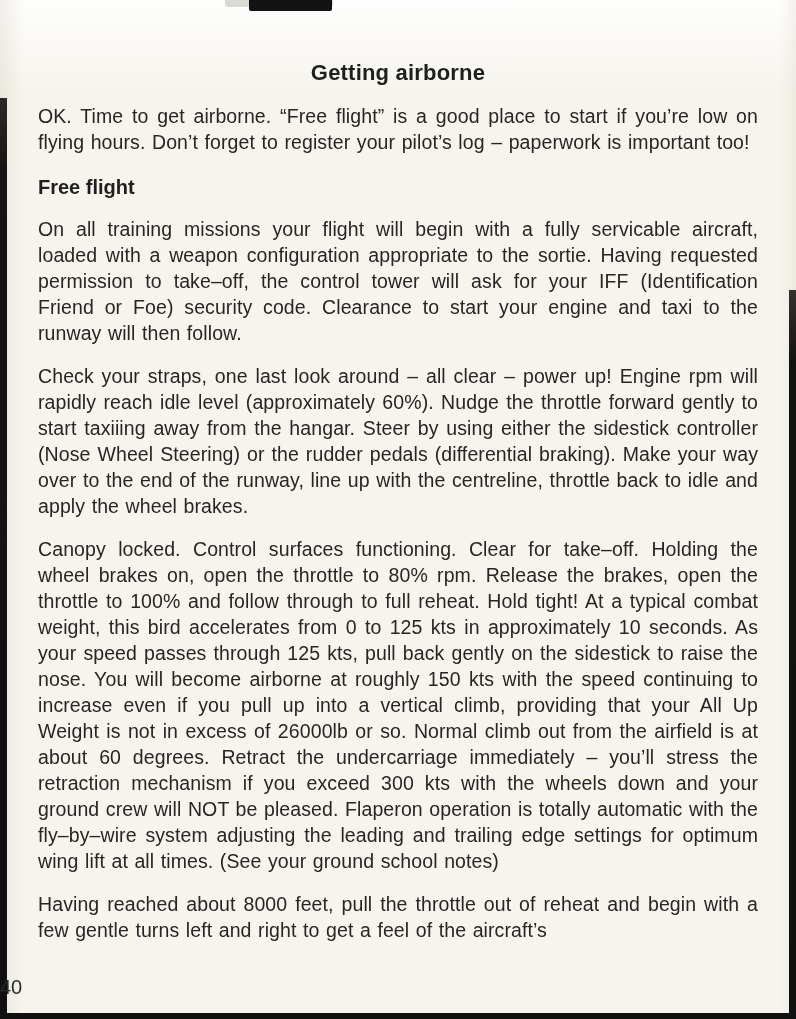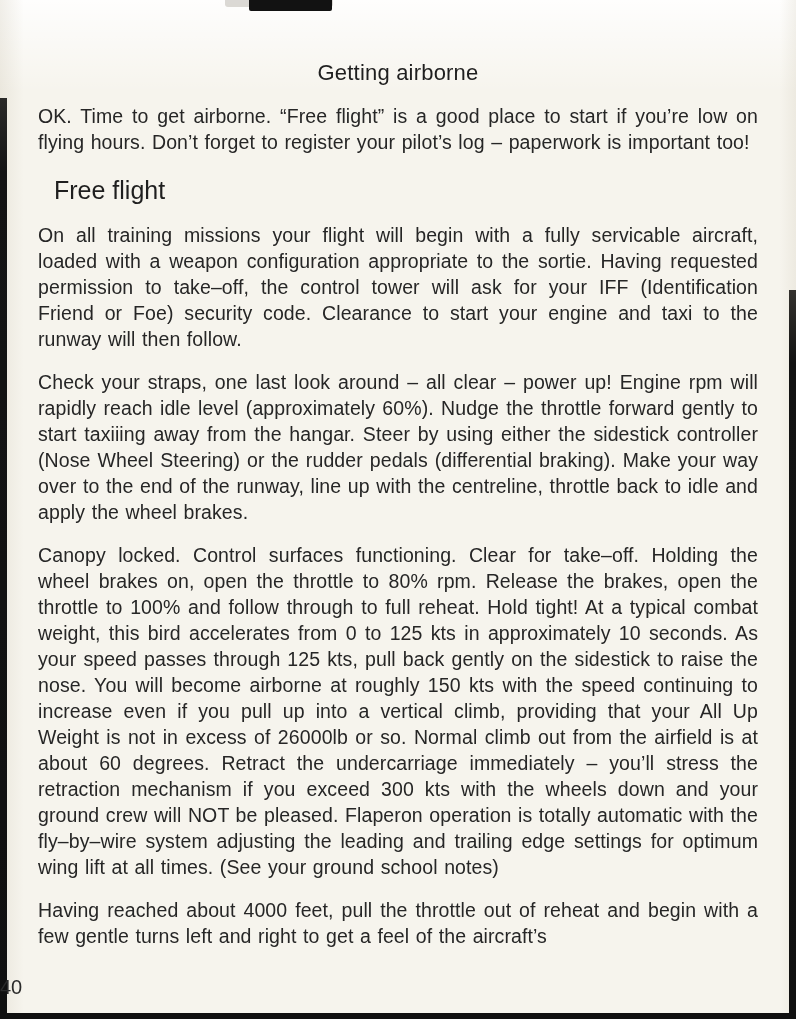--- a/index.html
+++ b/index.html
@@ -23,36 +23,36 @@
   .content {
     position: absolute;
     left: 38px;
     top: 0;
     width: 720px;
   }
   .doc-title {
     margin: 60px 0 0 0;
     text-align: center;
     font-size: 22px;
-    font-weight: normal;
+    font-weight: bold;
     letter-spacing: 0.2px;
     color: #1f1f1f;
   }
   .body-par {
     margin: 17px 0 0 0;
     font-size: 19.5px;
     line-height: 26px;
     text-align: justify;
     letter-spacing: 0.1px;
     word-spacing: 1px;
   }
   .section-heading {
-    margin: 21px 0 0 16px;
-    font-size: 25px;
-    font-weight: normal;
+    margin: 21px 0 0 0;
+    font-size: 20px;
+    font-weight: bold;
     color: #1f1f1f;
   }
   .page-number {
     position: absolute;
     left: 0;
     width: 100%;
     bottom: 20px;
     text-align: left;
     font-size: 20px;
     color: #2b2b2b;
@@ -119,18 +119,18 @@
     <p class="body-par">OK. Time to get airborne. “Free flight” is a good place to start if you’re low on flying hours. Don’t forget to register your pilot’s log – paperwork is important too!</p>
 
     <h2 class="section-heading">Free flight</h2>
 
     <p class="body-par">On all training missions your flight will begin with a fully servicable aircraft, loaded with a weapon configuration appropriate to the sortie. Having requested permission to take–off, the control tower will ask for your IFF (Identification Friend or Foe) security code. Clearance to start your engine and taxi to the runway will then follow.</p>
 
     <p class="body-par">Check your straps, one last look around – all clear – power up! Engine rpm will rapidly reach idle level (approximately 60%). Nudge the throttle forward gently to start taxiiing away from the hangar. Steer by using either the sidestick controller (Nose Wheel Steering) or the rudder pedals (differential braking). Make your way over to the end of the runway, line up with the centreline, throttle back to idle and apply the wheel brakes.</p>
 
     <p class="body-par">Canopy locked. Control surfaces functioning. Clear for take–off. Holding the wheel brakes on, open the throttle to 80% rpm. Release the brakes, open the throttle to 100% and follow through to full reheat. Hold tight! At a typical combat weight, this bird accelerates from 0 to 125 kts in approximately 10 seconds. As your speed passes through 125 kts, pull back gently on the sidestick to raise the nose. You will become airborne at roughly 150 kts with the speed continuing to increase even if you pull up into a vertical climb, providing that your All Up Weight is not in excess of 26000lb or so. Normal climb out from the airfield is at about 60 degrees. Retract the undercarriage immediately – you’ll stress the retraction mechanism if you exceed 300 kts with the wheels down and your ground crew will NOT be pleased. Flaperon operation is totally automatic with the fly–by–wire system adjusting the leading and trailing edge settings for optimum wing lift at all times. (See your ground school notes)</p>
 
-    <p class="body-par">Having reached about 4000 feet, pull the throttle out of reheat and begin with a few gentle turns left and right to get a feel of the aircraft’s</p>
+    <p class="body-par">Having reached about 8000 feet, pull the throttle out of reheat and begin with a few gentle turns left and right to get a feel of the aircraft’s</p>
   </div>
 
   <div class="page-number">40</div>
 
 </div>
 
 </body></html>

